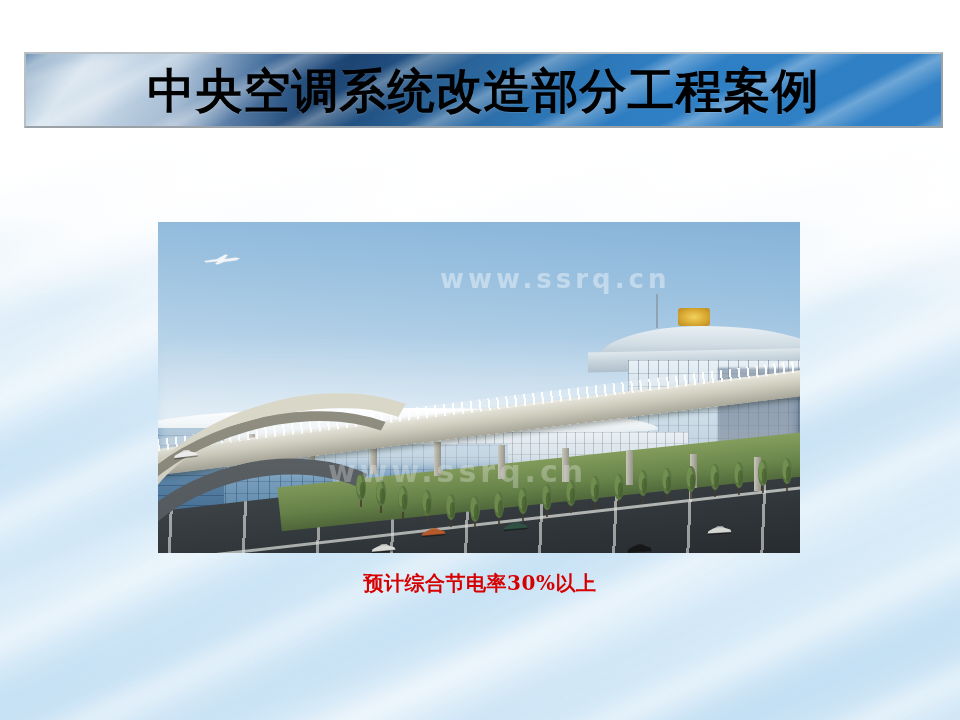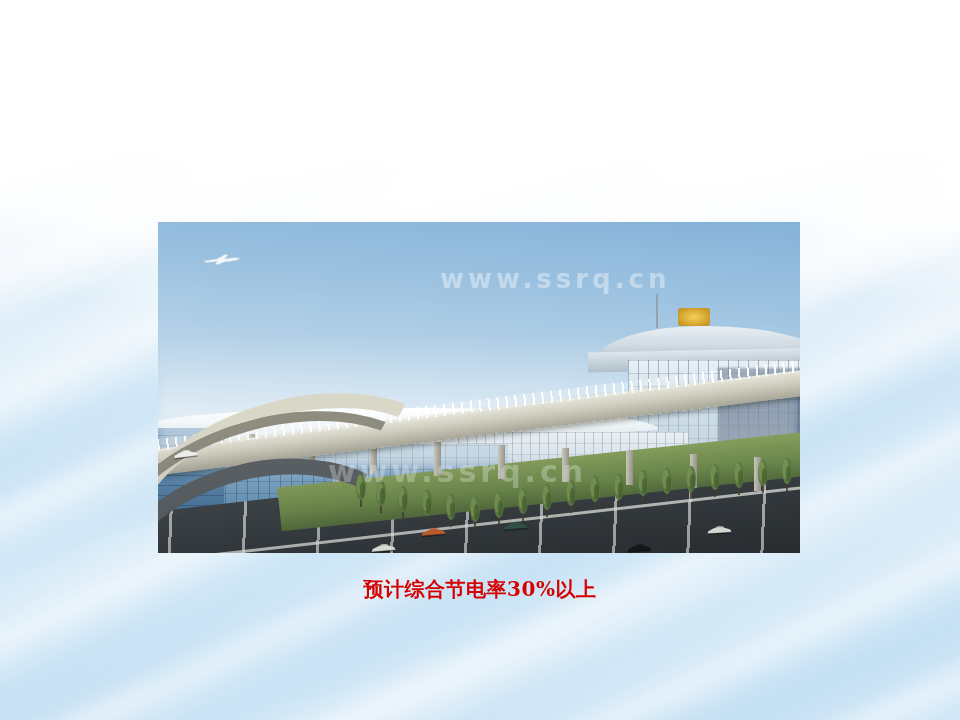--- a/index.html
+++ b/index.html
@@ -347,32 +347,34 @@
     left: 0;
     top: 570px;
     width: 960px;
     text-align: center;
     color: #d60000;
     font-family: "DejaVu Serif", "Liberation Serif", serif;
     font-weight: bold;
     font-size: 20px;
     line-height: 26px;
     letter-spacing: 0.5px;
-    margin-top: 6px;
   }
 </style>
 </head>
 <body>
 
 <div id="slide">
 
   <div class="bg-sky"></div>
   <div class="bg-streaks"></div>
   <div class="bg-fade-top"></div>
 
+  <div id="title-banner">
+    <div class="banner-text">中央空调系统改造部分工程案例</div>
+  </div>
 
 
   <div id="photo">
     <div class="ph-layer ph-sky"></div>
 
     <div class="ph-layer ph-plane">
       <svg width="38" height="11" viewBox="0 0 38 11">
         <path d="M1 7 L14 5 L22 0.5 L25 1 L21.5 5 L33 3.5 L37 4.5 L33 6.5 L21 8 L15 10.5 L12 10 L14.5 7.6 L3 8.4 Z" fill="#f3f6f8" stroke="#c9d6e0" stroke-width="0.4"></path>
       </svg>
     </div>

